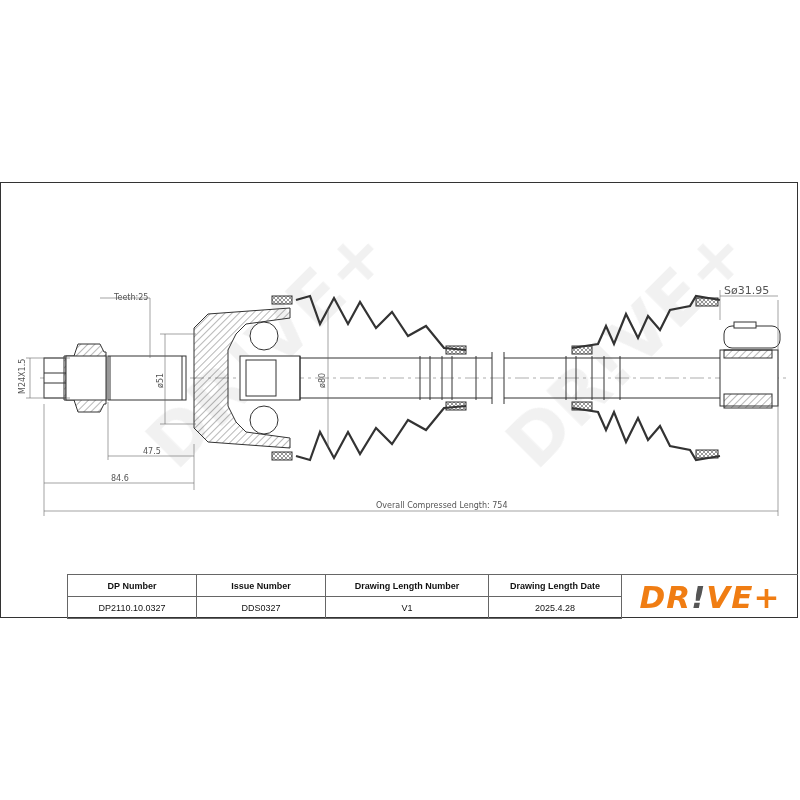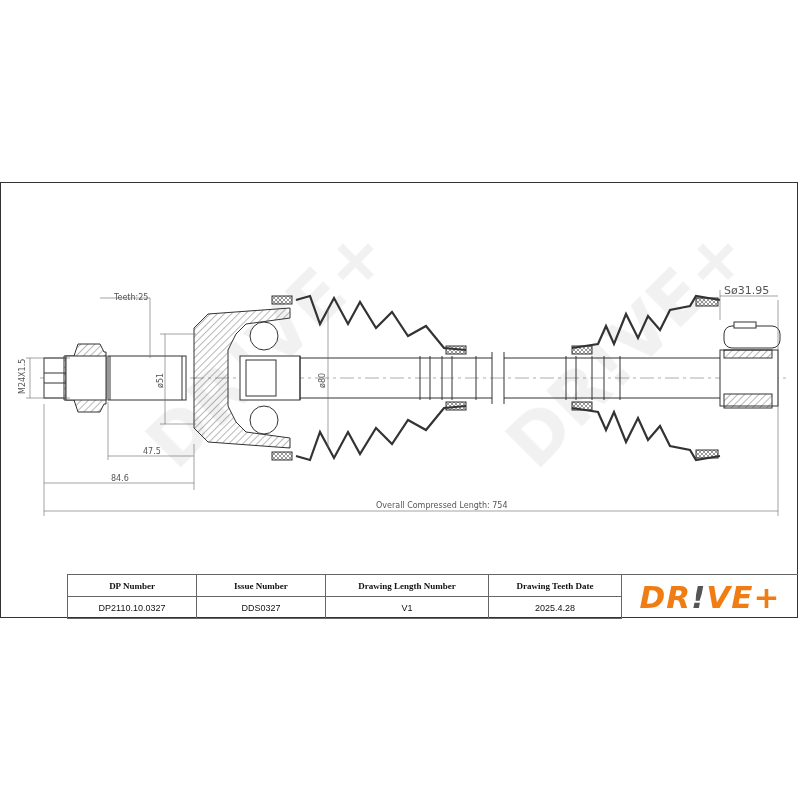--- a/index.html
+++ b/index.html
@@ -2,21 +2,21 @@
 <html><head>
 <meta charset="utf-8">
 <style>
   html, body { margin:0; padding:0; background:#ffffff; }
   body { width:800px; height:800px; position:relative; overflow:hidden; font-family:"Liberation Sans", sans-serif; }
   #frame { position:absolute; left:0; top:182px; width:798px; height:436px; border:1.5px solid #333; border-right:1.5px solid #333; box-sizing:border-box; }
   #drawing { position:absolute; left:0; top:0; width:800px; height:800px; }
   .dim { font-family:"DejaVu Sans", sans-serif; font-size:8px; fill:#555; }
   #titleblock { position:absolute; left:67px; top:574px; width:731px; height:44px; border-collapse:collapse; }
   #titleblock td { border:1px solid #666; font-size:9px; text-align:center; color:#111; padding:0; height:21px; }
-  #titleblock td.hd { font-weight:bold;font-family:Liberation Serif, serif; }
+  #titleblock td.hd { font-weight:bold; }
   #titleblock td.logo { border-right:none; border-bottom:none; width:176px; }
   .logo-wrap { font-family:"DejaVu Sans", sans-serif; font-weight:bold; font-style:italic; font-size:31px; color:#f07d13; letter-spacing:1px; line-height:40px; }
   .logo-wrap .bang { color:#555; }
 </style>
 </head>
 <body>
 
 <div id="frame"></div>
 
 <svg id="drawing" viewBox="0 0 800 800" xmlns="http://www.w3.org/2000/svg">
@@ -138,21 +138,21 @@
   <text class="dim" x="111" y="481">84.6</text>
   <text class="dim" x="376" y="508">Overall  Compressed  Length: 754</text>
 </svg>
 
 <table id="titleblock">
   <tbody>
       <tr>
     <td class="hd" style="width:128px">DP Number</td>
     <td class="hd" style="width:128px">Issue Number</td>
     <td class="hd" style="width:162px">Drawing Length Number</td>
-    <td class="hd" style="width:132px">Drawing Teeth Date</td>
+    <td class="hd" style="width:132px">Drawing Length Date</td>
     <td class="logo" rowspan="2">
       <div class="logo-wrap">
         <span>DR</span><span class="bang">!</span><span>VE+</span>
       </div>
     </td>
   </tr>
   <tr>
     <td>DP2110.10.0327</td>
     <td>DDS0327</td>
     <td>V1</td>

